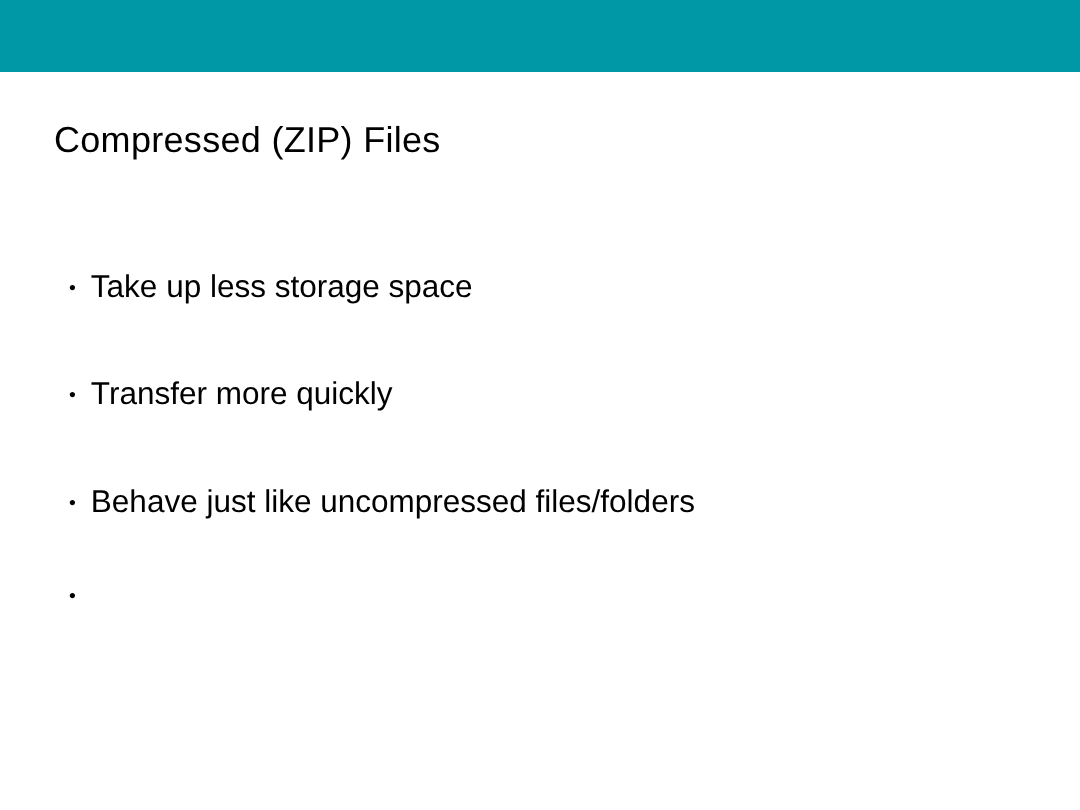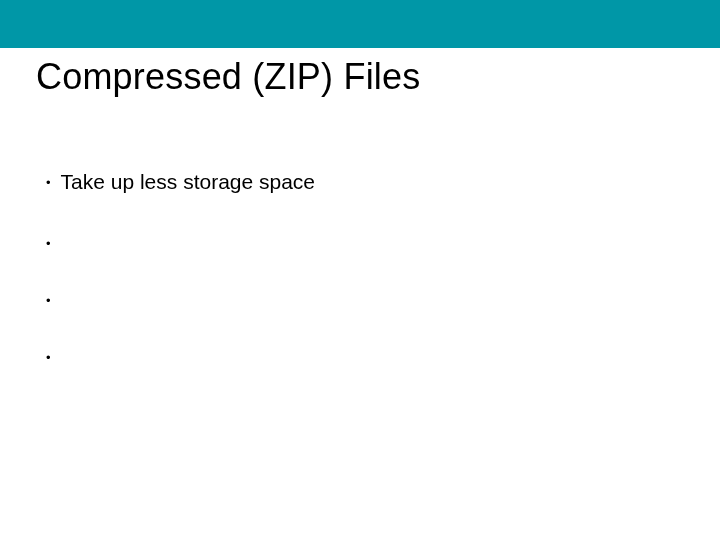--- a/index.html
+++ b/index.html
@@ -8,23 +8,23 @@
     font-family: Arial, Helvetica, sans-serif;
     background: #ffffff;
     color: #000000;
   }
   .top-bar {
     width: 100%;
     height: 48px;
     background: #0097a7;
   }
   .slide-title {
-    font-size: 36px;
+    font-size: 24px;
     font-weight: 400;
-    margin: 8px 0 0 36px;
+    margin: 32px 0 0 36px;
     color: #000;
     letter-spacing: 0.2px;
   }
   .content {
     margin-top: 70px;
     padding-left: 46px;
   }
   .bullet-row {
     display: flex;
     align-items: baseline;
@@ -51,20 +51,22 @@
 
 <h1 class="slide-title">Compressed (ZIP) Files</h1>
 
 <div class="content">
   <div class="bullet-row">
     <span class="bullet-dot">•</span>
     <span class="bullet-text">Take up less storage space</span>
   </div>
   <div class="bullet-row">
     <span class="bullet-dot">•</span>
+    <span class="bullet-text">Transfer more quickly</span>
   </div>
   <div class="bullet-row">
     <span class="bullet-dot">•</span>
+    <span class="bullet-text">Behave just like uncompressed files/folders</span>
   </div>
   <div class="bullet-row">
     <span class="bullet-dot">•</span>
   </div>
 </div>
 
 </body></html>

